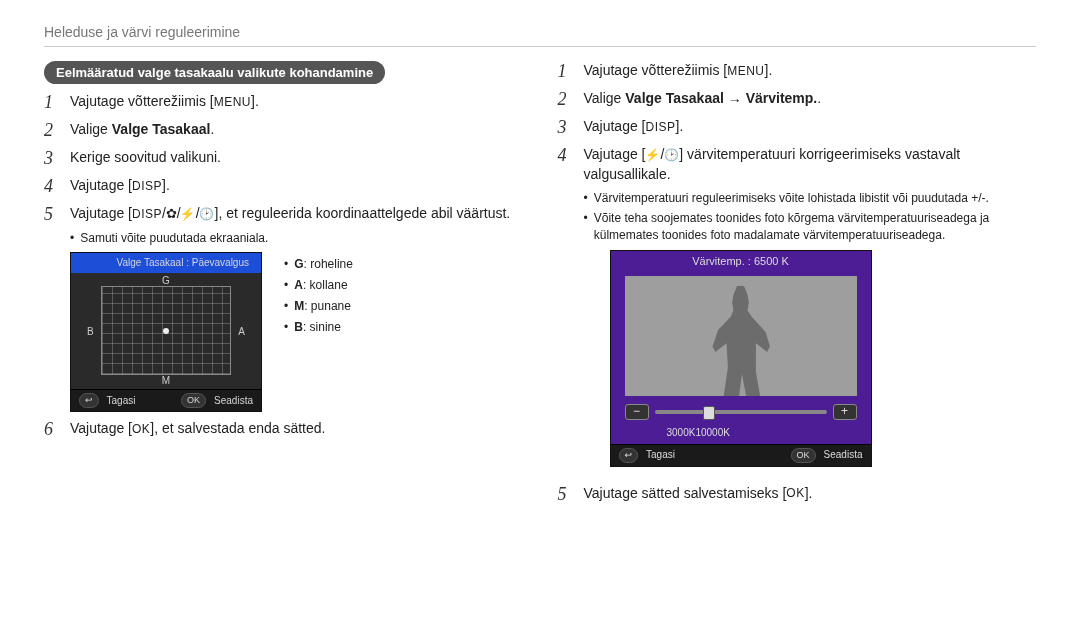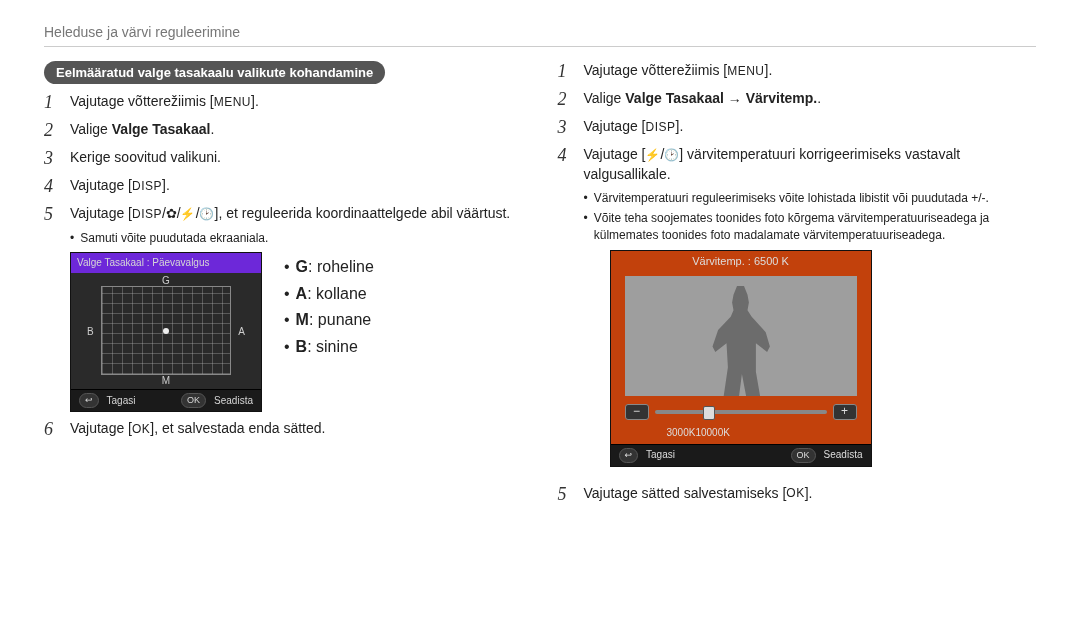--- a/index.html
+++ b/index.html
@@ -104,21 +104,21 @@
 
   
   .wb-row { display:flex; gap:22px; align-items:flex-start; margin-top:6px; }
   .wb-panel {
     width: 190px;
     border: 1px solid #111;
     background: #2a2a2a;
     color: #d6d6d6;
     font-size: 10px;
   }
-  .wb-title { text-align:left; padding:3px 6px; background:#6d28d9; }
+  .wb-title { text-align:right; padding:3px 12px; background:#1d4ed8; }
   .wb-grid-wrap { padding:4px 10px 2px; }
   .wb-axes {
     position: relative;
     height: 110px;
   }
   .wb-grid {
     position:absolute; top:9px; left:20px; right:20px; bottom:12px;
     border:1px solid #888;
     background-image:
       repeating-linear-gradient(0deg, rgba(180,180,180,.35) 0 1px, transparent 1px 10px),
@@ -135,28 +135,28 @@
     background:#1a1a1a; padding:3px 8px; font-size:10px;
     border-top:1px solid #000;
   }
   .btn-pill {
     display:inline-flex; align-items:center; gap:3px;
     border:1px solid #555; border-radius:9px; padding:0 5px;
     font-size:9px; background:#333;
   }
 
   .wb-legend ul { list-style:none; padding:0; margin:4px 0 0 0; }
-  .wb-legend li { font-size:16px; margin-bottom:4px; display:flex; gap:6px; }
+  .wb-legend li { font-size:12px; margin-bottom:4px; display:flex; gap:6px; }
   .wb-legend li::before { content:"•"; }
 
   
   .ct-panel {
     width: 260px;
     border:1px solid #111;
-    background:#c2410c;
+    background:#4c1d95;
     color:#ddd;
     font-size:11px;
     margin: 6px 0 10px 26px;
   }
   .ct-title { text-align:center; padding:3px 0; }
   .ct-img {
     height:120px; margin:4px 14px;
     background:#9e9e9e;
     position:relative;
     overflow:hidden;

